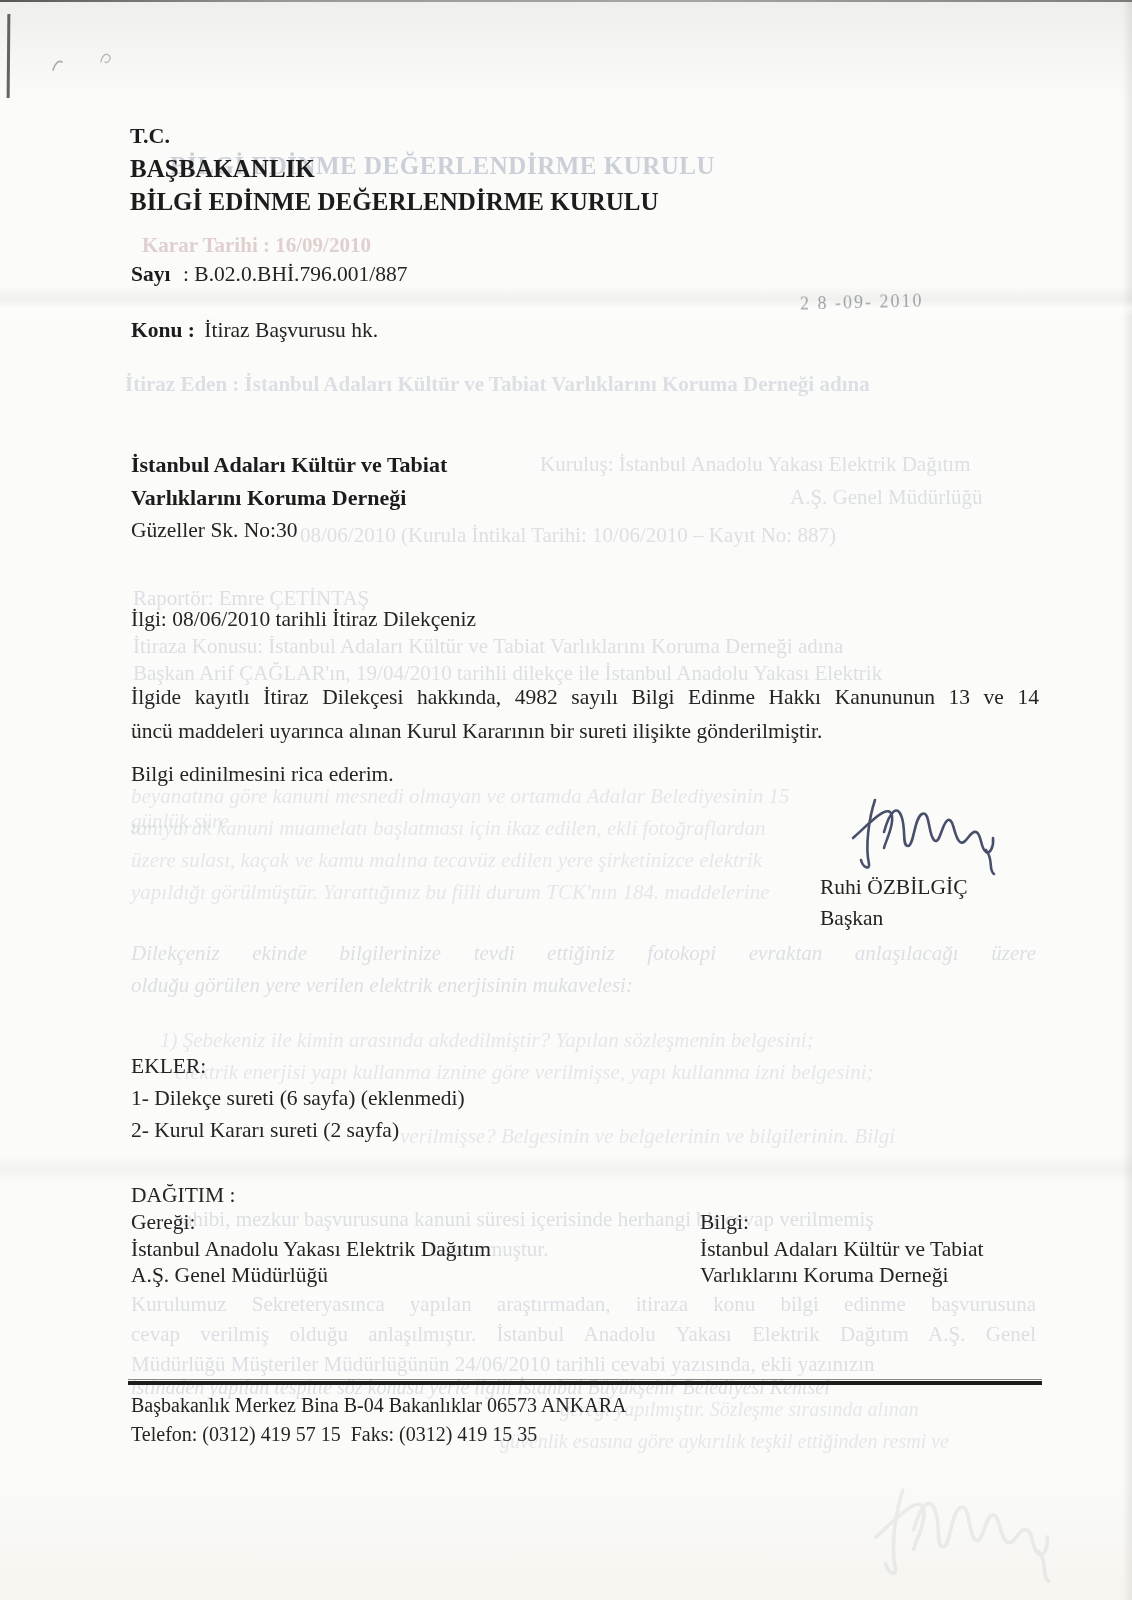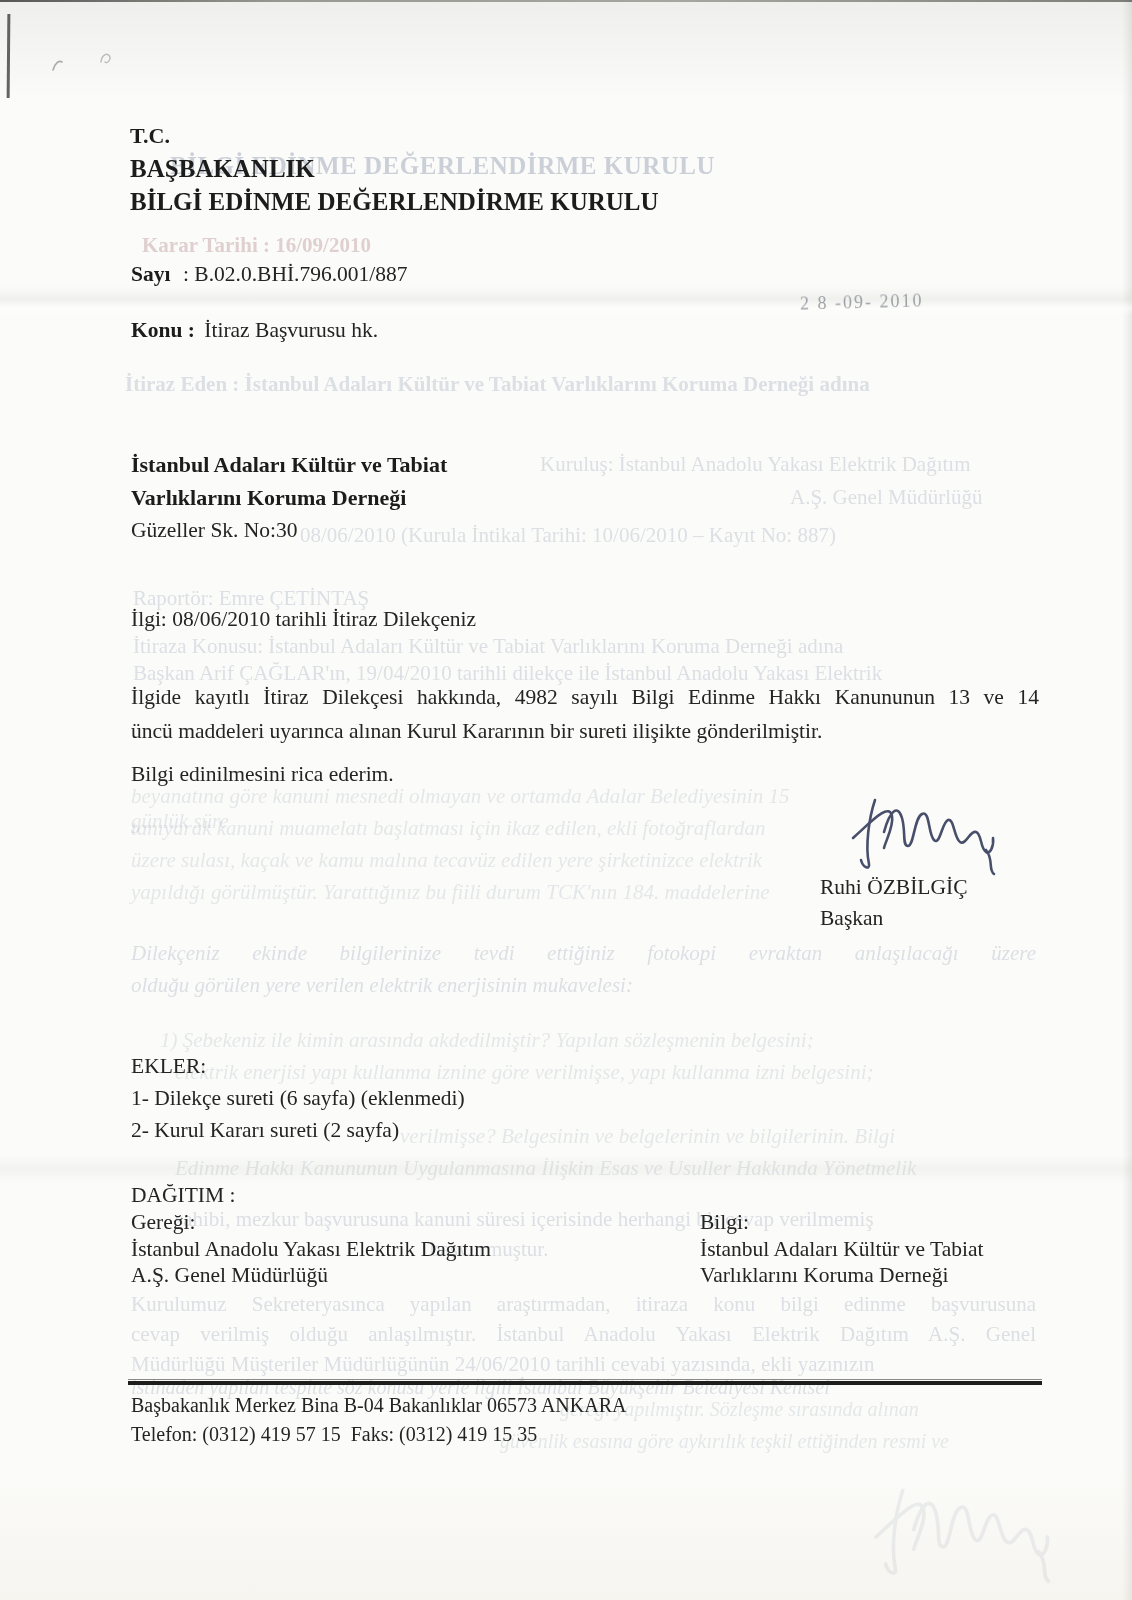--- a/index.html
+++ b/index.html
@@ -102,21 +102,20 @@
     <div class="t" style="font-size:21.5px;line-height:31px;">Ruhi ÖZBİLGİÇ</div>
     <div class="t" style="font-size:21.5px;line-height:31px;">Başkan</div>
   </div>
 
   <div class="abs t ghost ghost-i jfull" style="left:131px;top:941px;width:905px;font-size:21px;">Dilekçeniz ekinde bilgilerinize tevdi ettiğiniz fotokopi evraktan anlaşılacağı üzere</div>
   <div class="abs t ghost ghost-i" style="left:131px;top:973px;font-size:21px;">olduğu görülen yere verilen elektrik enerjisinin mukavelesi:</div>
 
   <div class="abs t ghost-faint ghost-i" style="left:160px;top:1028px;font-size:21px;">1) Şebekeniz ile kimin arasında akdedilmiştir? Yapılan sözleşmenin belgesini;</div>
   <div class="abs t ghost-faint ghost-i" style="left:175px;top:1060px;font-size:21px;">elektrik enerjisi yapı kullanma iznine göre verilmişse, yapı kullanma izni belgesini;</div>
   <div class="abs t ghost-faint ghost-i" style="left:400px;top:1124px;font-size:21px;">verilmişse?  Belgesinin ve belgelerinin ve bilgilerinin.  Bilgi</div>
-  <div class="abs t ghost-faint ghost-i" style="left:175px;top:1156px;font-size:21px;">Edinme Hakkı Kanununun Uygulanmasına İlişkin Esas ve Usuller Hakkında Yönetmelik</div>
 
   <div class="abs" style="left:131px;top:1050px;">
     <div class="t" style="font-size:21.5px;line-height:32px;">EKLER:</div>
     <div class="t" style="font-size:21.5px;line-height:32px;">1- Dilekçe sureti (6 sayfa) (eklenmedi)</div>
     <div class="t" style="font-size:21.5px;line-height:32px;">2- Kurul Kararı sureti (2 sayfa)</div>
   </div>
 
   <div class="abs t ghost" style="left:175px;top:1207px;width:870px;font-size:21px;">sahibi, mezkur başvurusuna kanuni süresi içerisinde herhangi bir cevap verilmemiş</div>
   <div class="abs t ghost" style="left:430px;top:1237px;font-size:21px;">başvurmuştur.</div>
 

